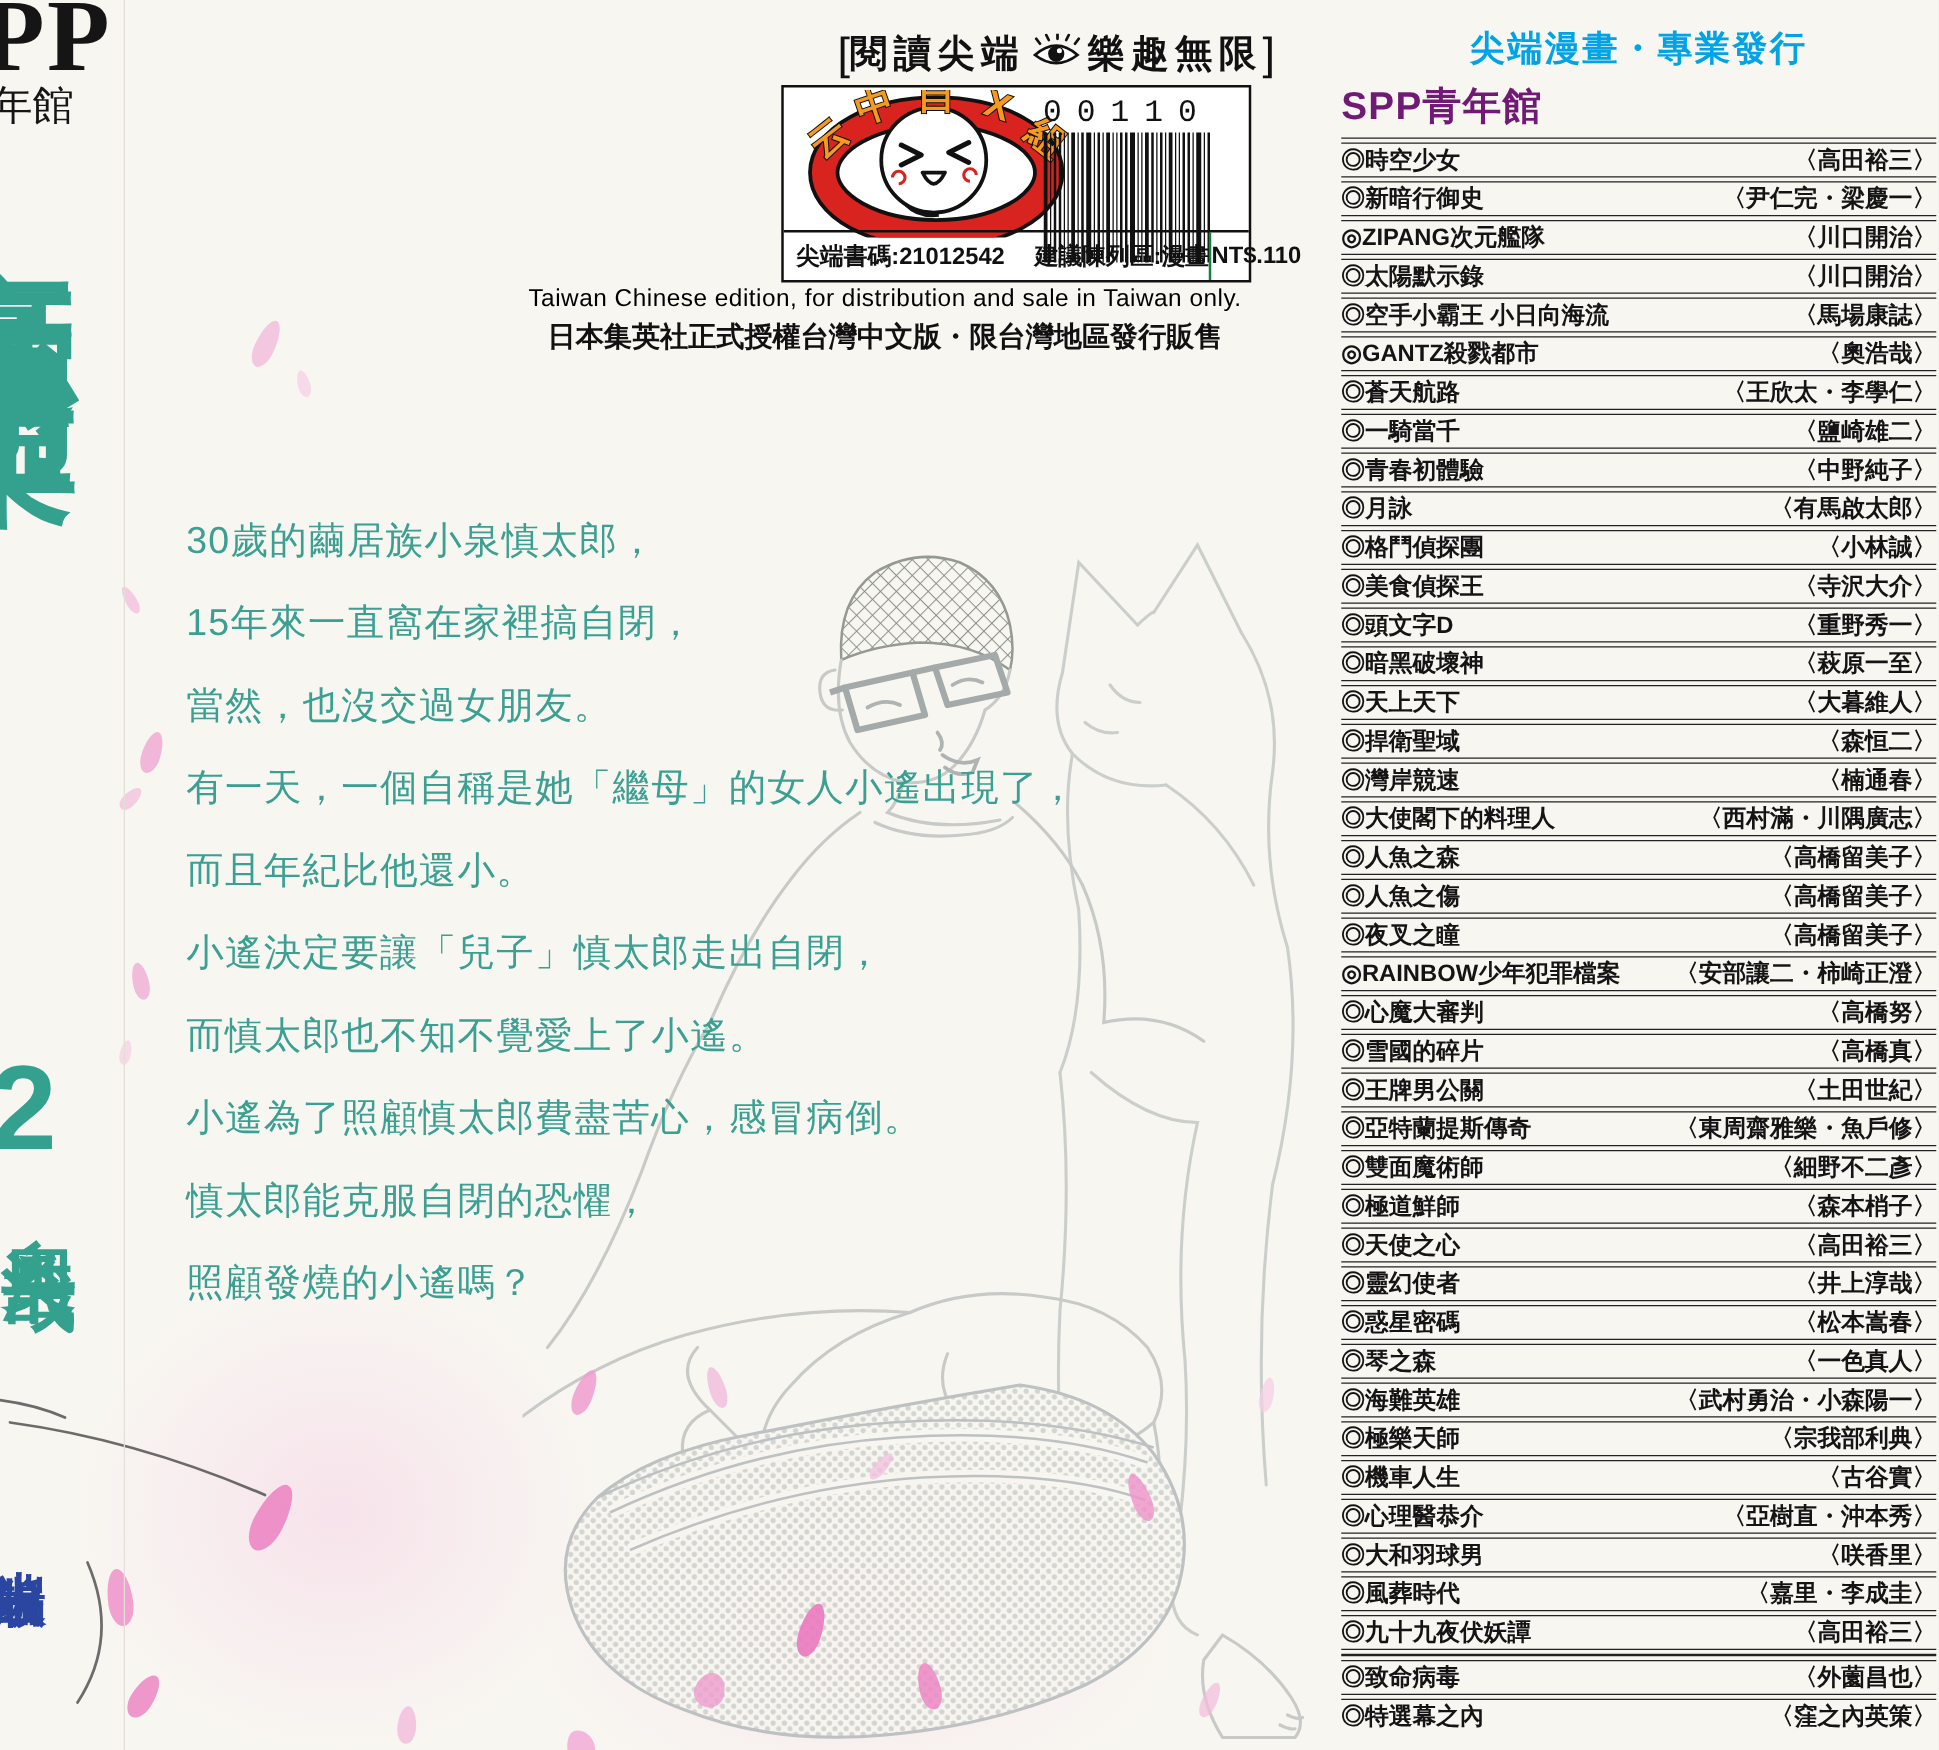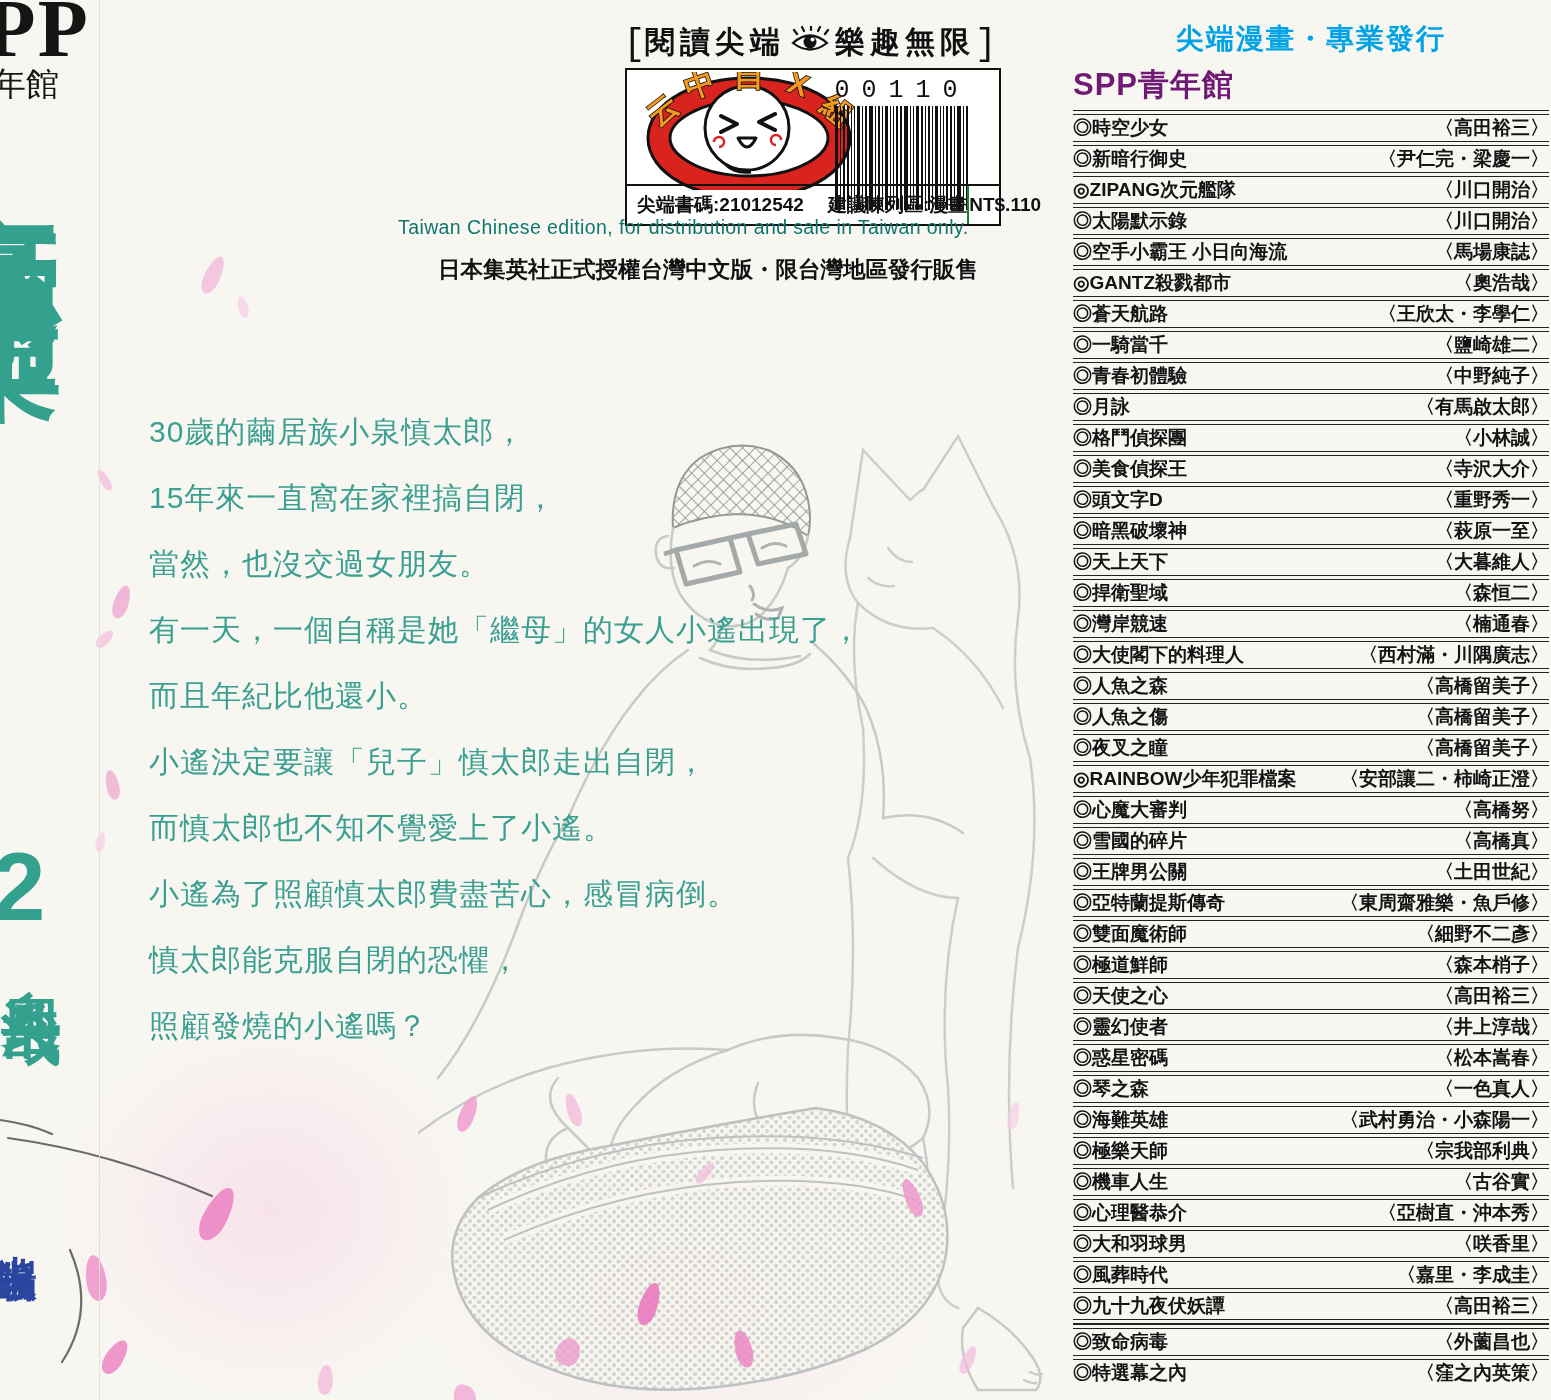--- a/index.html
+++ b/index.html
@@ -22,22 +22,22 @@
            font-size:33px;color:#151515;}
   .spine-title{position:absolute;left:-58px;top:108px;writing-mode:vertical-rl;text-orientation:upright;
                font-size:120px;font-weight:bold;color:#34a08e;letter-spacing:20px;line-height:122px;}
   .spine-volume{position:absolute;left:-8px;top:832px;font-size:96px;font-weight:bold;color:#34a08e;}
   .spine-author{position:absolute;left:-10px;top:942px;writing-mode:vertical-rl;text-orientation:upright;
                 font-size:60px;font-weight:bold;color:#34a08e;letter-spacing:8px;}
   .press-logo{position:absolute;left:-12px;top:1222px;writing-mode:vertical-rl;text-orientation:upright;
               font-size:42px;font-weight:bold;color:#2a46a0;letter-spacing:2px;}
 
   
-  .slogan{position:absolute;left:600px;top:22px;width:420px;text-align:center;white-space:nowrap;
-          font-size:30px;font-weight:bold;color:#111;letter-spacing:5px;font-family:Liberation Mono, monospace;}
+  .slogan{position:absolute;left:600px;top:22px;width:420px;text-align:right;white-space:nowrap;
+          font-size:30px;font-weight:bold;color:#111;letter-spacing:5px;}
   .slogan .bracket{font-size:36px;font-weight:normal;vertical-align:-2px;letter-spacing:0;}
   .slogan svg{vertical-align:-4px;margin:0 4px;}
 
   
   .bc-box{position:absolute;left:625px;top:68px;width:376px;height:158px;background:#fff;
           border:2.5px solid #111;box-sizing:border-box;}
   .bc-main{position:relative;height:115px;}
   .bc-foot{position:absolute;left:0;right:0;bottom:0;height:38px;border-top:2px solid #111;
            display:flex;align-items:center;font-size:19px;font-weight:bold;color:#111;white-space:nowrap;}
   .bc-foot .code{margin-left:10px;}
@@ -45,22 +45,22 @@
   .bc-foot .price{margin-left:auto;border-left:2px solid #15803d;height:100%;display:flex;
                   align-items:center;justify-content:center;width:86px;}
   .mascot{position:absolute;left:14px;top:2px;}
   .bc-num{position:absolute;right:22px;top:6px;width:150px;text-align:center;
           font-family:"Liberation Mono",monospace;font-size:25px;color:#111;letter-spacing:12px;}
   .bars{position:absolute;right:22px;top:36px;width:150px;height:104px;display:flex;
         align-items:flex-start;justify-content:center;}
   .bars span{display:inline-block;height:100%;background:#111;margin-right:2px;}
 
   
-  .notice-en{position:absolute;left:398px;top:216px;width:620px;text-align:left;
-             font-size:19.5px;color:#0f766e;letter-spacing:.4px;white-space:nowrap;}
+  .notice-en{position:absolute;left:398px;top:228px;width:620px;text-align:center;
+             font-size:19.5px;color:#000000;letter-spacing:.4px;white-space:nowrap;}
   .notice-zh{position:absolute;left:398px;top:254px;width:620px;text-align:center;
              font-size:22.5px;font-weight:bold;color:#111;white-space:nowrap;}
 
   
   .synopsis{position:absolute;left:113px;top:412px;color:#3ba091;font-size:30px;letter-spacing:1px;}
   .synopsis-line{height:38px;margin-bottom:28px;white-space:nowrap;margin-left:36px;}
 
   
   .illu{position:absolute;left:418px;top:428px;opacity:.9;}
   .sketch{position:absolute;left:0;top:1100px;}

